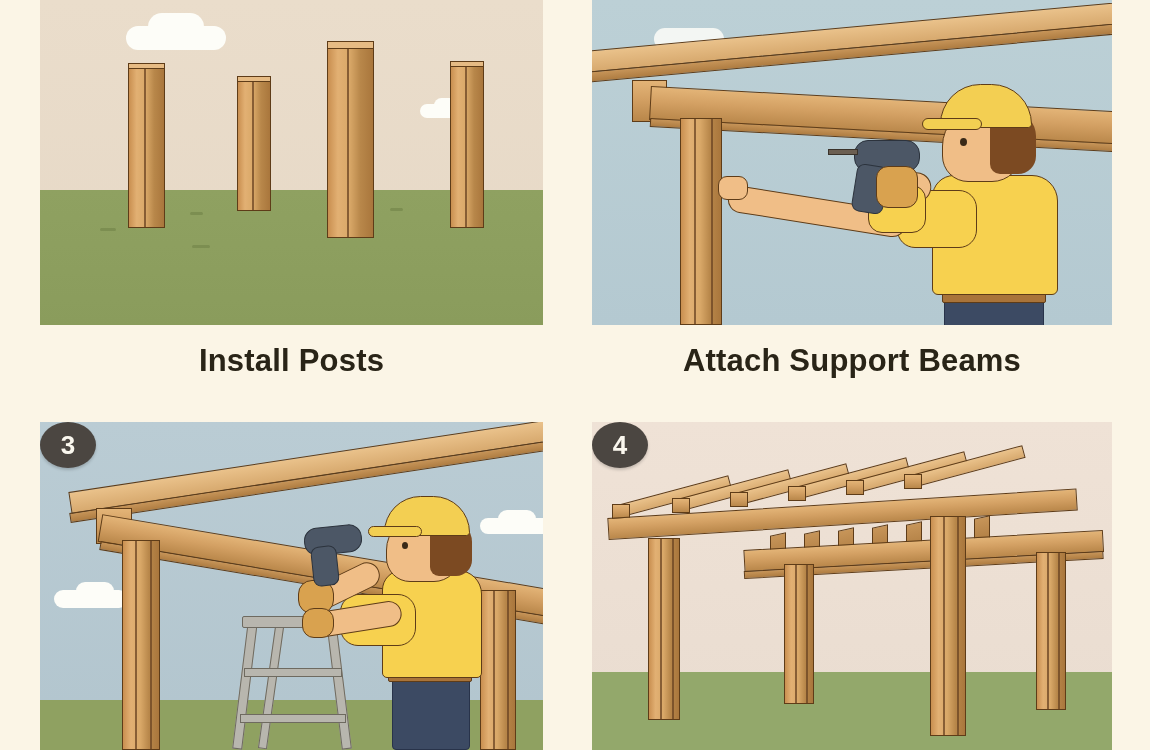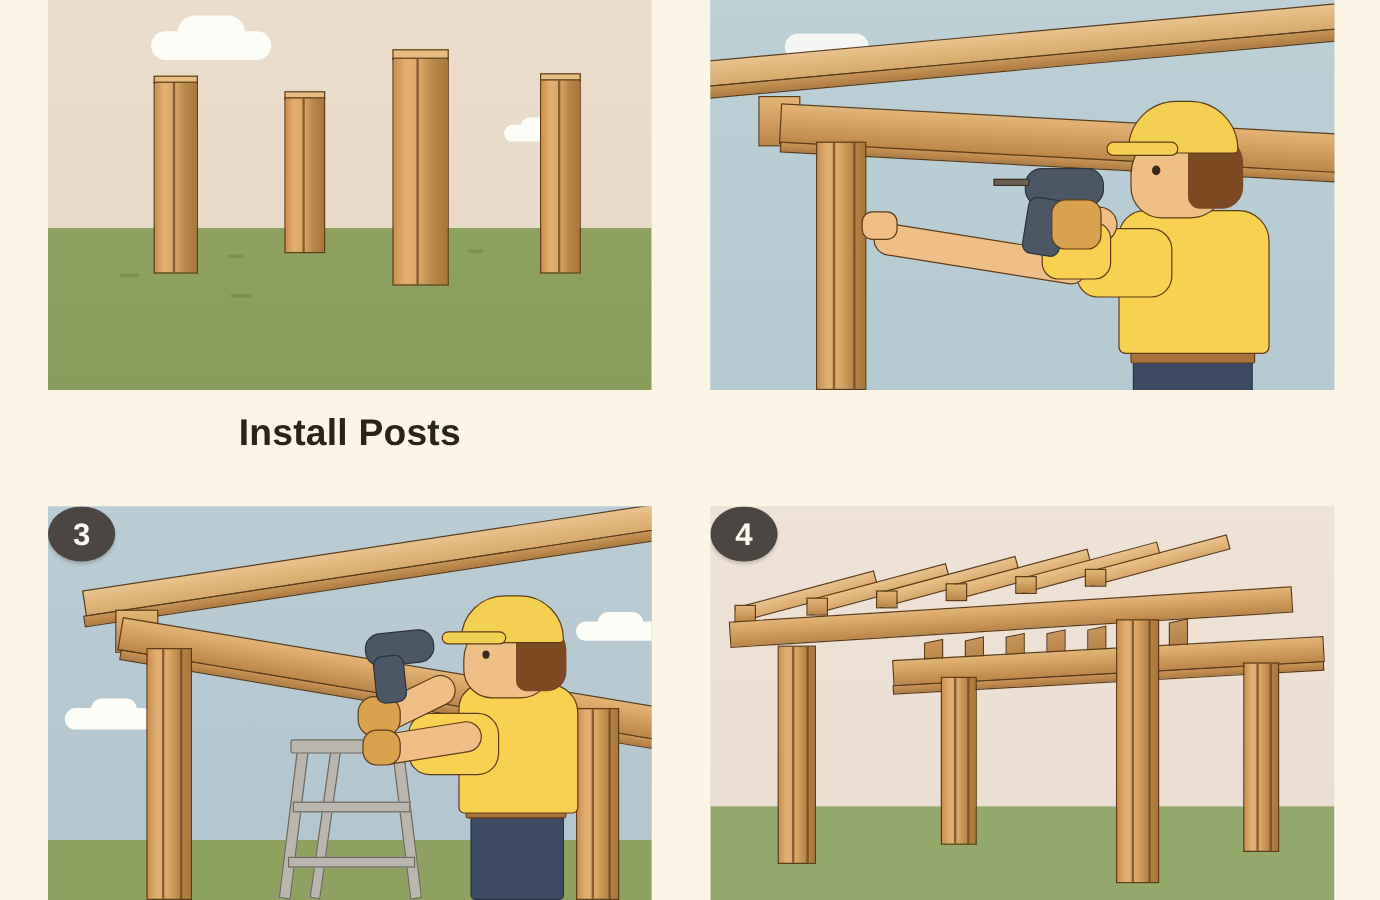--- a/index.html
+++ b/index.html
@@ -183,20 +183,21 @@
         <div class="drill" style="left:262px;top:165px;width:32px;height:48px;border-radius:8px;transform:rotate(9deg);"></div>
         <div class="glove" style="left:284px;top:166px;width:42px;height:42px;border-radius:12px;"></div>
         <div style="position:absolute;left:236px;top:149px;width:30px;height:6px;background:#6B5F52;border:1.4px solid #3A332B;box-sizing:border-box;"></div>
 
         <div class="skin" style="left:350px;top:108px;width:80px;height:74px;border-radius:38px 40px 30px 26px;"></div>
         <div class="hair" style="left:398px;top:112px;width:46px;height:62px;border-radius:8px 24px 18px 10px;"></div>
         <div class="hat" style="left:348px;top:84px;width:92px;height:44px;border-radius:44px 44px 4px 4px;"></div>
         <div class="hat" style="left:330px;top:118px;width:60px;height:12px;border-radius:6px;"></div>
         <div style="position:absolute;left:368px;top:138px;width:7px;height:8px;background:#3A2A18;border-radius:50%;"></div>
       </div>
+      <div class="caption">Attach Support Beams</div>
     </div>
 
     <div class="cell c3 r2">
       <div class="figure" style="background:#B6C9D2;">
         <div class="sky" style="background:linear-gradient(180deg,#BACCD4 0%,#B2C5CE 100%);"></div>
         <div class="ground" style="top:278px;height:50px;background:#8FA161;"></div>
 
         <div class="badge">
           <span>3</span>
         </div>

